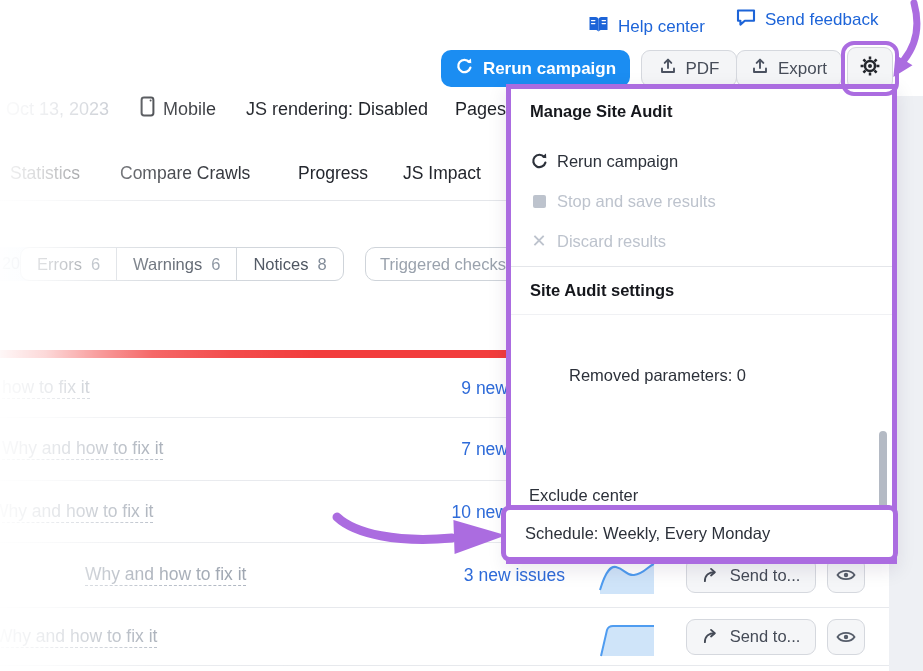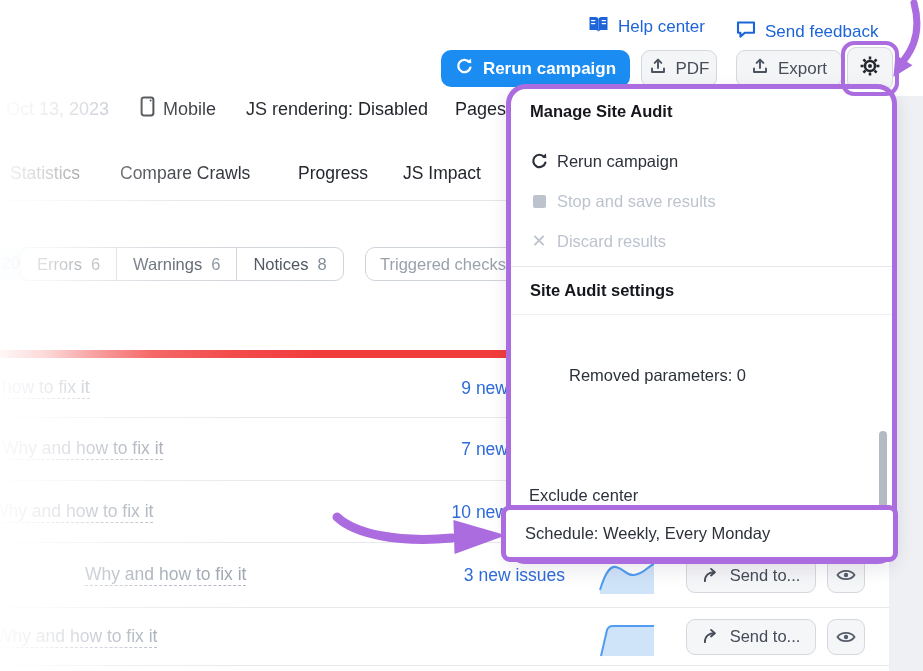--- a/index.html
+++ b/index.html
@@ -7,21 +7,21 @@
   #screen{position:relative;width:923px;height:671px;overflow:hidden;background:#fff;}
 
   .gutter{position:absolute;left:889px;top:96px;width:34px;height:575px;background:#eef0f4;z-index:2;}
 
   
   .hdr-link{position:absolute;display:flex;align-items:center;gap:9px;color:#1d64d8;font-size:17px;cursor:pointer;z-index:2;}
   .hdr-link .lbl{white-space:nowrap;}
   .btn{display:flex;align-items:center;justify-content:center;gap:9px;border-radius:9px;font-size:17px;cursor:pointer;border:1px solid #d5d8de;background:#f4f5f7;color:#474d59;position:absolute;z-index:2;}
   .btn-primary{background:#1b8df2;border:none;color:#fff;font-weight:700;}
   #rerun-top{left:441px;top:50px;width:189px;height:37px;border-radius:10px;}
-  #pdf-btn{left:641px;top:50px;width:76px;height:37px;}
+  #pdf-btn{left:641px;top:50px;width:96px;height:37px;}
   #export-btn{left:736px;top:50px;width:106px;height:37px;}
   #gear-btn{left:847px;top:47px;width:46px;height:43px;border-radius:9px;padding:0;}
 
   
   .meta{position:absolute;top:97px;height:24px;display:flex;align-items:center;gap:8px;font-size:18px;color:#1e2127;z-index:1;white-space:nowrap;}
   .meta.gray{color:#a7adb8;}
 
   
   .tab{position:absolute;top:163px;font-size:17.5px;color:#23262d;z-index:1;cursor:pointer;white-space:nowrap;}
   .tabs-divider{position:absolute;left:0;top:200px;width:893px;height:1px;background:#e4e6ea;z-index:1;}
@@ -45,21 +45,21 @@
   .spark{position:absolute;left:598px;top:50%;transform:translateY(-50%);width:58px;height:42px;}
   .send-btn{position:absolute;left:686px;top:50%;transform:translateY(-50%);width:130px;height:36px;}
   .eye-btn{position:absolute;left:827px;top:50%;transform:translateY(-50%);width:38px;height:36px;}
   .row-btn{display:flex;align-items:center;justify-content:center;gap:9px;border:1px solid #d5d8de;background:#f5f6f8;border-radius:9px;font-size:16.5px;color:#454b57;cursor:pointer;}
 
   
   .fade{position:absolute;left:0;top:90px;width:511px;height:581px;z-index:3;pointer-events:none;
     background:linear-gradient(90deg,rgba(255,255,255,.96) 0%,rgba(255,255,255,.8) 9%,rgba(255,255,255,.5) 19%,rgba(255,255,255,.22) 30%,rgba(255,255,255,.08) 45%,rgba(255,255,255,0) 62%);}
 
   
-  .dropdown{position:absolute;left:506px;top:84px;width:391px;height:480px;background:#fff;border:5px solid #ab6ce0;border-radius:20px;z-index:5;box-shadow:0 6px 18px rgba(40,20,70,.10);}
+  .dropdown{position:absolute;left:506px;top:84px;width:391px;height:480px;background:#fff;border:5px solid #ab6ce0;border-radius:0;z-index:5;box-shadow:0 6px 18px rgba(40,20,70,.10);}
   .dd-title{position:absolute;left:19px;font-size:16.5px;font-weight:700;color:#15171c;white-space:nowrap;}
   .dd-item{position:absolute;left:0;width:100%;height:40px;display:flex;align-items:center;padding-left:18px;font-size:16.5px;color:#2c313a;cursor:pointer;white-space:nowrap;}
   .dd-item .ic{width:20px;height:20px;margin-right:8px;display:flex;align-items:center;justify-content:center;flex:0 0 auto;}
   .dd-item.disabled{color:#bdc3cd;cursor:default;}
   .dd-sep{position:absolute;left:0;width:100%;height:1px;background:#e4e6ea;}
   .dd-sep.lite{background:#f0f1f4;}
   .dd-scroll{position:absolute;left:368px;top:342px;width:8px;height:82px;background:#b4bac4;border-radius:4px;cursor:pointer;}
 
   .schedule-box{position:absolute;left:501px;top:505px;width:397px;height:57px;background:#fff;border:5px solid #ab6ce0;border-radius:9px;z-index:6;display:flex;align-items:center;padding-left:19px;font-size:16.5px;color:#2c313a;cursor:pointer;white-space:nowrap;}
 
@@ -80,21 +80,21 @@
     <span>
       <svg width="21" height="19" viewBox="0 0 21 19">
           <path d="M1.5 2h6.2c1.5 0 2.8 1.1 2.8 2.5V16.5c-.6-1-1.8-1.6-3-1.6H1.5z" fill="#1d64d8"></path>
           <path d="M19.5 2h-6.2c-1.5 0-2.8 1.1-2.8 2.5V16.5c.6-1 1.8-1.6 3-1.6h6z" fill="#1d64d8"></path>
           <path d="M3.6 5.6h3.2M3.6 8.6h3.2M14.2 5.6h3.2M14.2 8.6h3.2" stroke="#fff" stroke-width="1.4" stroke-linecap="round"></path>
         </svg>
     </span>
     <span class="lbl">Help center</span>
   </div>
 
-  <div class="hdr-link" style="left:736px;top:20px;justify-content:flex-end;">
+  <div class="hdr-link" style="left:736px;top:8px;justify-content:flex-end;">
     <span>
       <svg width="20" height="19" viewBox="0 0 20 19" fill="none">
           <path d="M2 2.5h16v10.2h-9.2L4.4 16.6v-3.9H2z" stroke="#1d64d8" stroke-width="2.1" stroke-linejoin="round"></path>
         </svg>
     </span>
     <span class="lbl">Send feedback</span>
   </div>
 
   <button class="btn btn-primary" id="rerun-top">
     <span>

